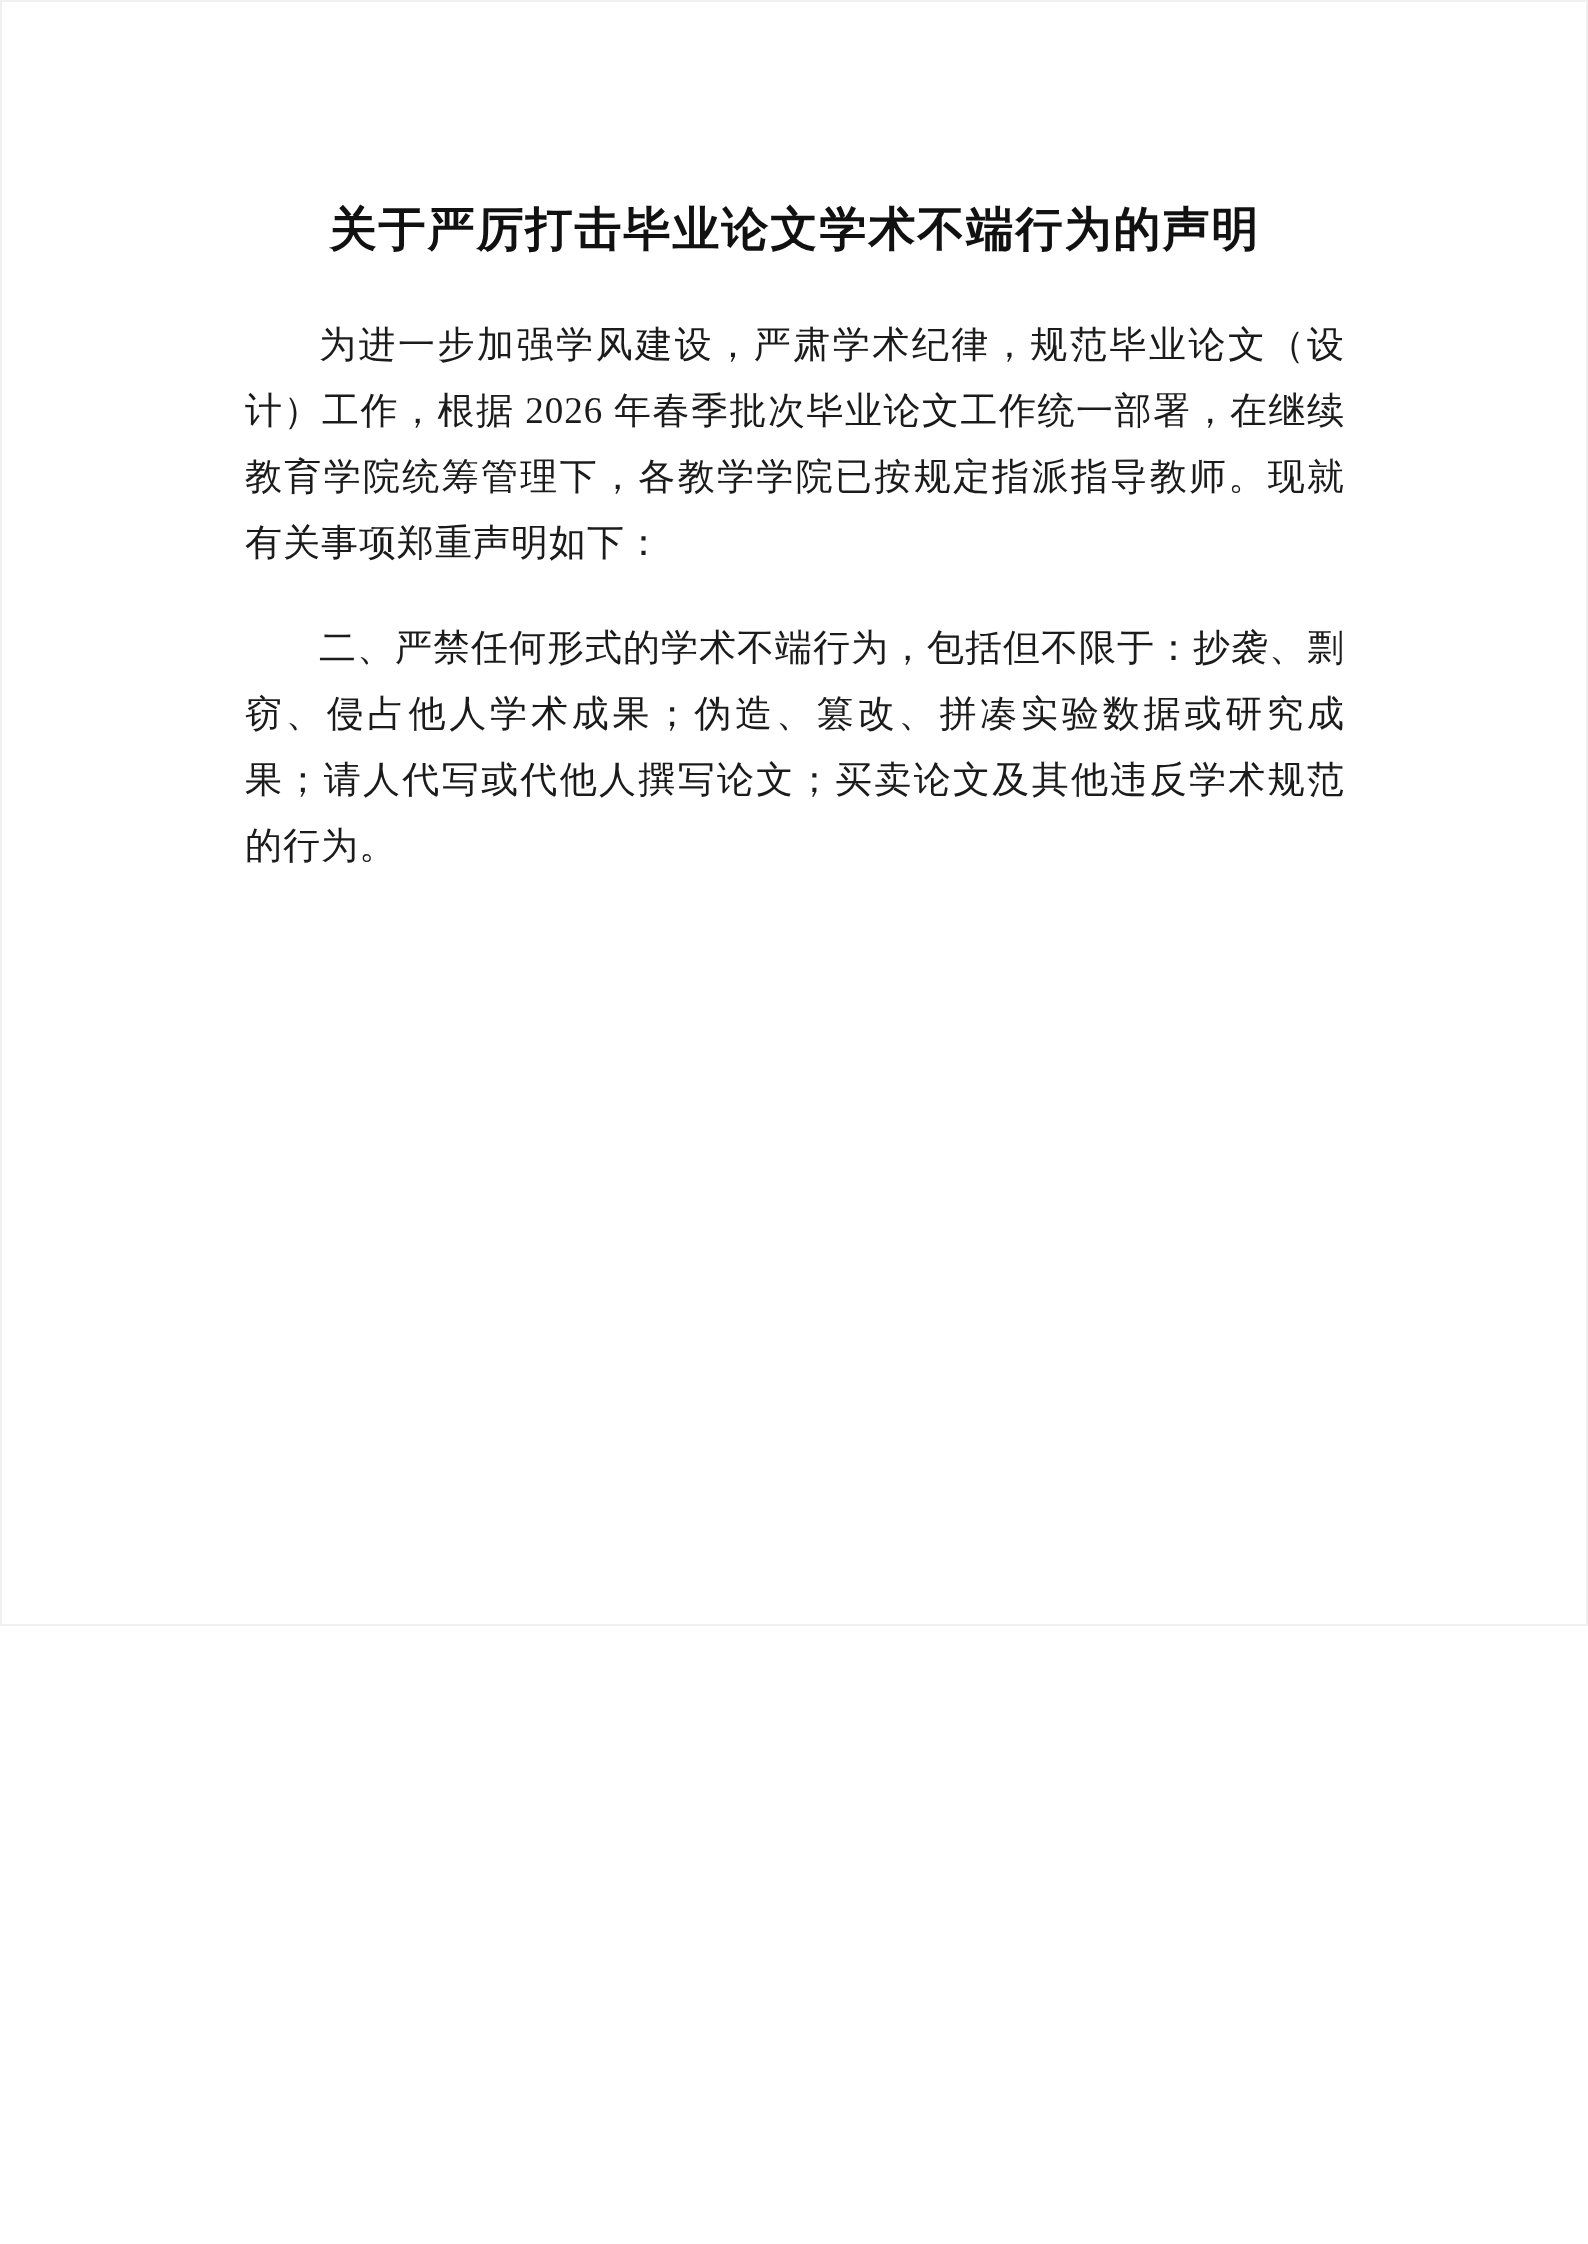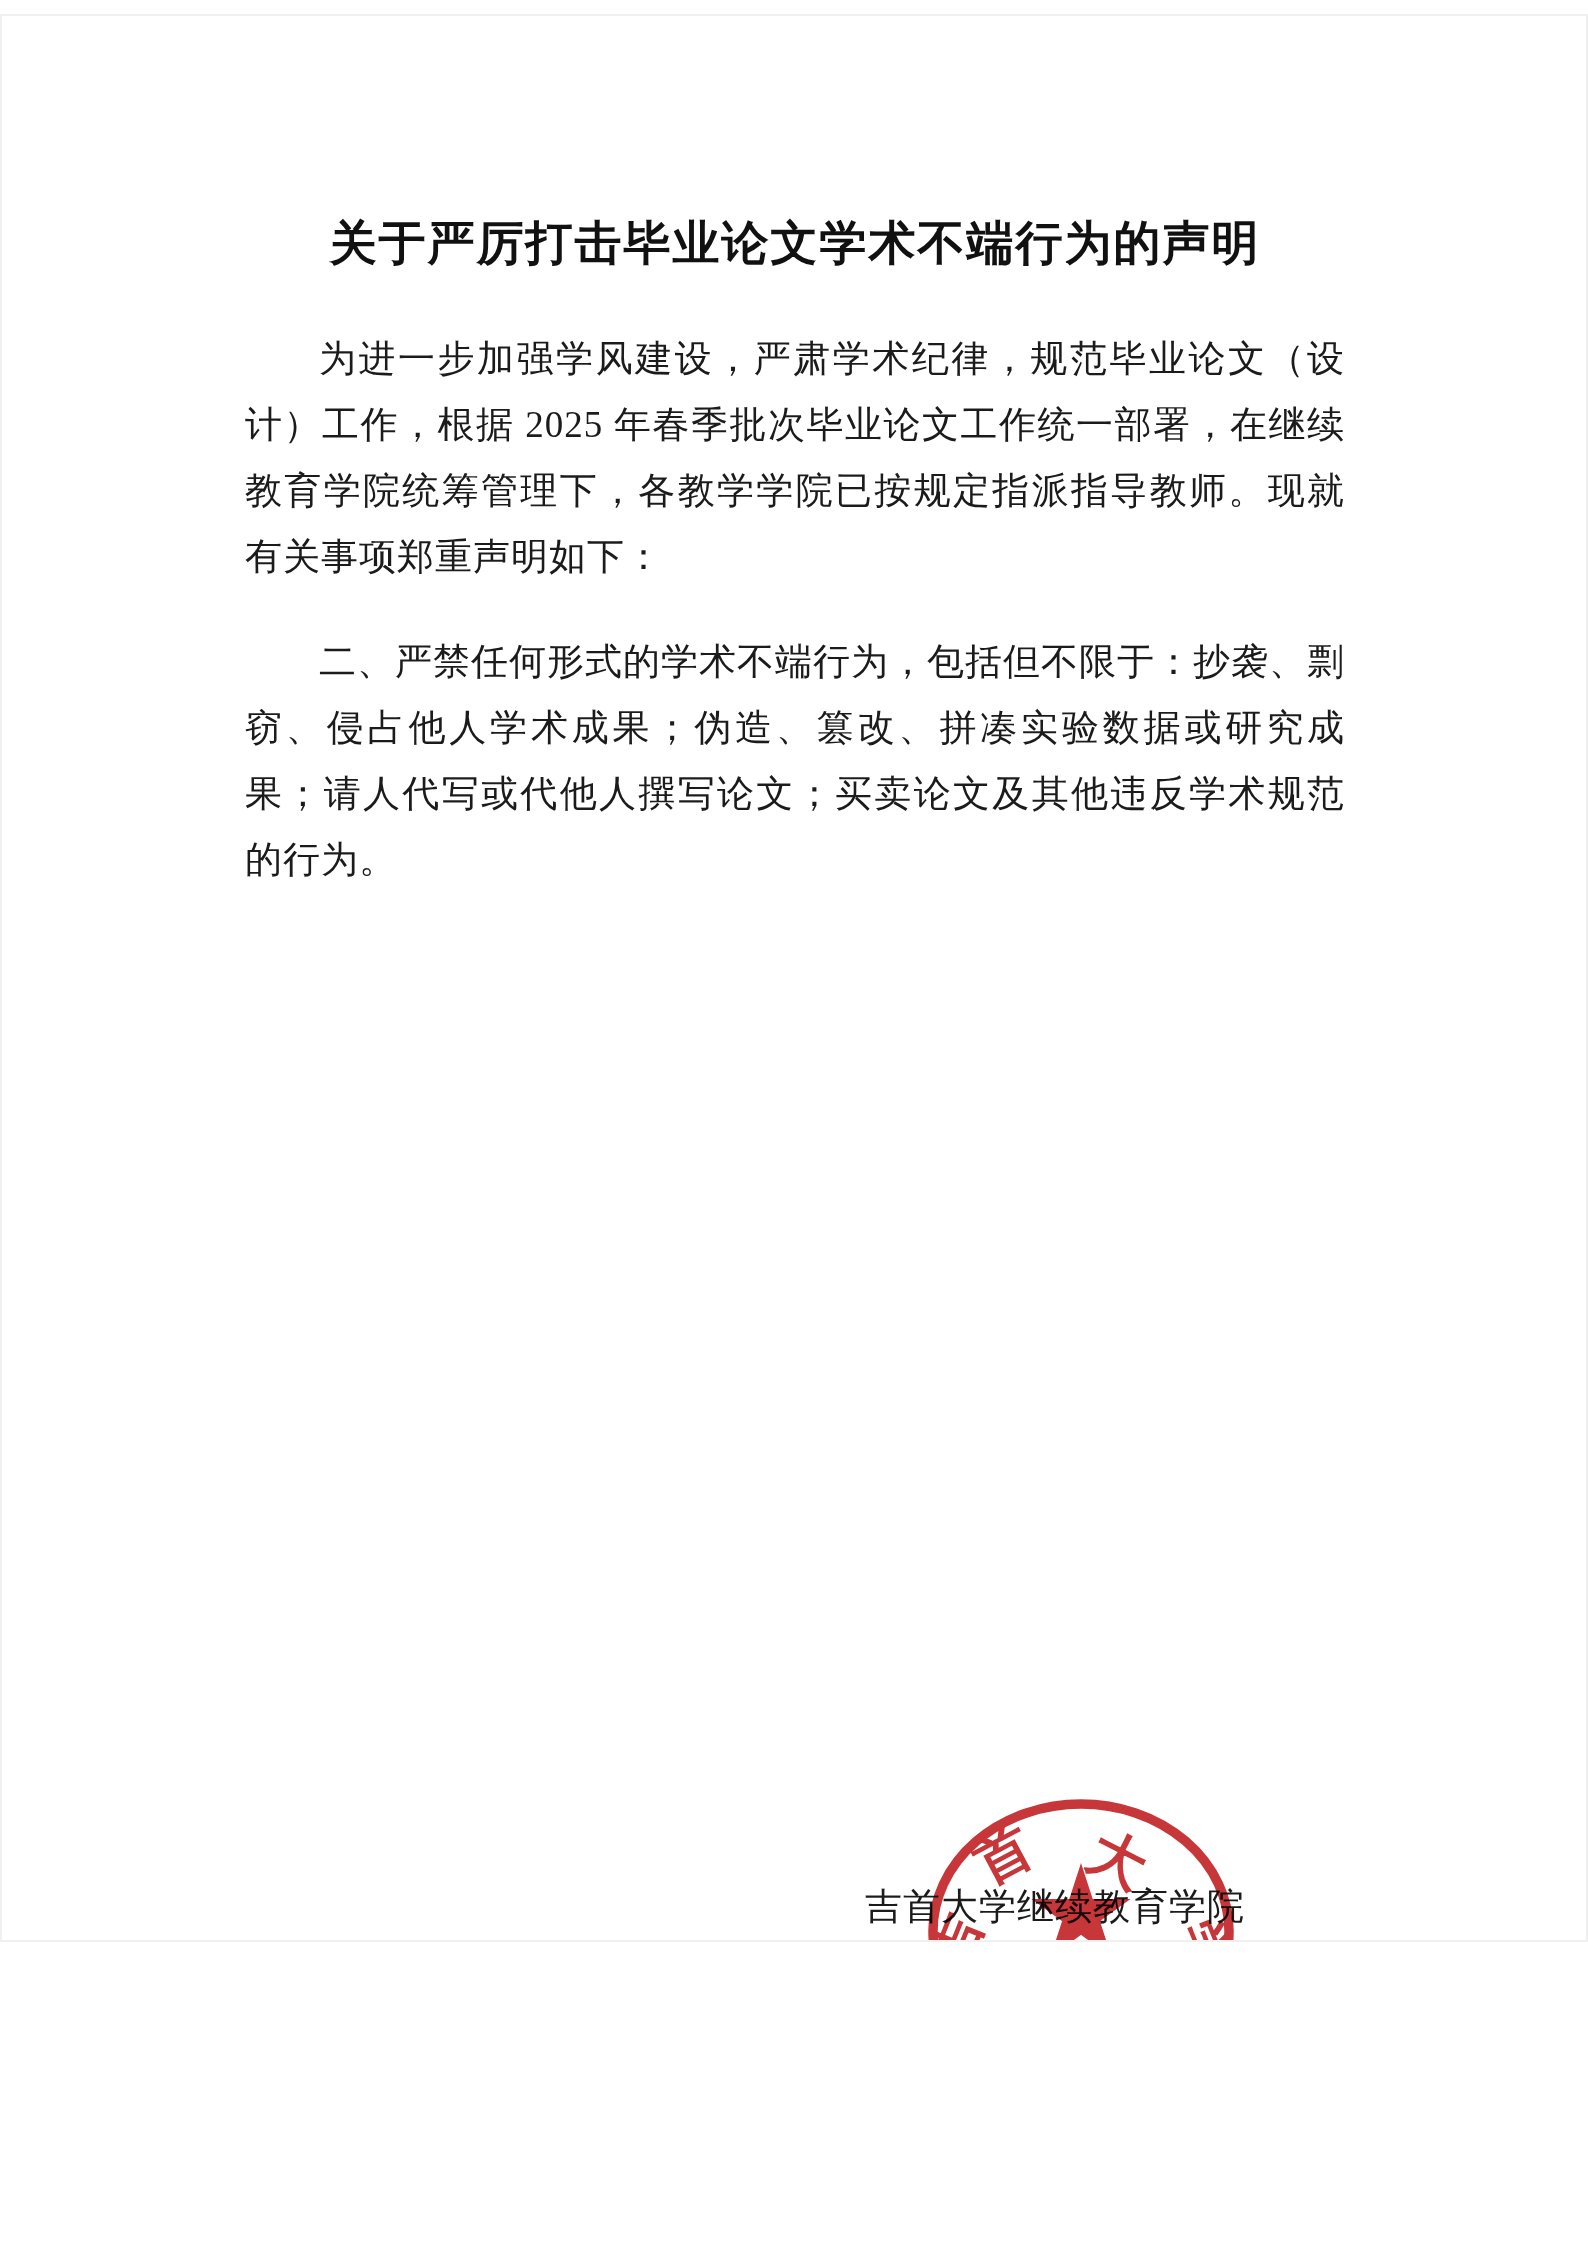--- a/index.html
+++ b/index.html
@@ -1,25 +1,24 @@
 <!DOCTYPE html>
 <html><head>
 <meta charset="utf-8">
 <style>
   html,body{margin:0;padding:0;background:#ffffff;}
   .page{
     position:relative;
-    width:1588px;height:1928px;
+    width:1588px;height:1626px;
     background:#ffffff;
     box-sizing:border-box;
     border:2px solid #f0f0f0;
     overflow:hidden;
     font-family:"Liberation Serif", serif;
     color:#1b1b1b;
-    margin-top:14px;
   }
   .doc{
     position:absolute;
     left:243px;top:198px;
     width:1100px;
   }
   .doc-title{
     margin:0;
     font-family:"Liberation Sans", sans-serif;
     font-weight:800;
@@ -64,21 +63,21 @@
   .seal text{font-family:"Liberation Serif", serif;}
 </style>
 </head>
 <body>
 
 <div class="page">
 
   <div class="doc">
     <h1 class="doc-title">关于严厉打击毕业论文学术不端行为的声明</h1>
     <div class="body-text">
-      <p>为进一步加强学风建设，严肃学术纪律，规范毕业论文（设计）工作，根据 2025 年春季批次毕业论文工作统一部署，在继续教育学院统筹管理下，各教学学院已按规定指派指导教师。现就有关事项郑重声明如下：</p>
+      <p>为进一步加强学风建设，严肃学术纪律，规范毕业论文（设计）工作，根据 2026 年春季批次毕业论文工作统一部署，在继续教育学院统筹管理下，各教学学院已按规定指派指导教师。现就有关事项郑重声明如下：</p>
       <p>二、严禁任何形式的学术不端行为，包括但不限于：抄袭、剽窃、侵占他人学术成果；伪造、篡改、拼凑实验数据或研究成果；请人代写或代他人撰写论文；买卖论文及其他违反学术规范的行为。</p>
     </div>
   </div>
 
   <div class="signature-org">吉首大学继续教育学院</div>
   <div class="signature-date">2026 年 3 月 17 日</div>
 
   <div class="seal">
     <svg viewBox="0 0 318 272" xmlns="http://www.w3.org/2000/svg">
 

